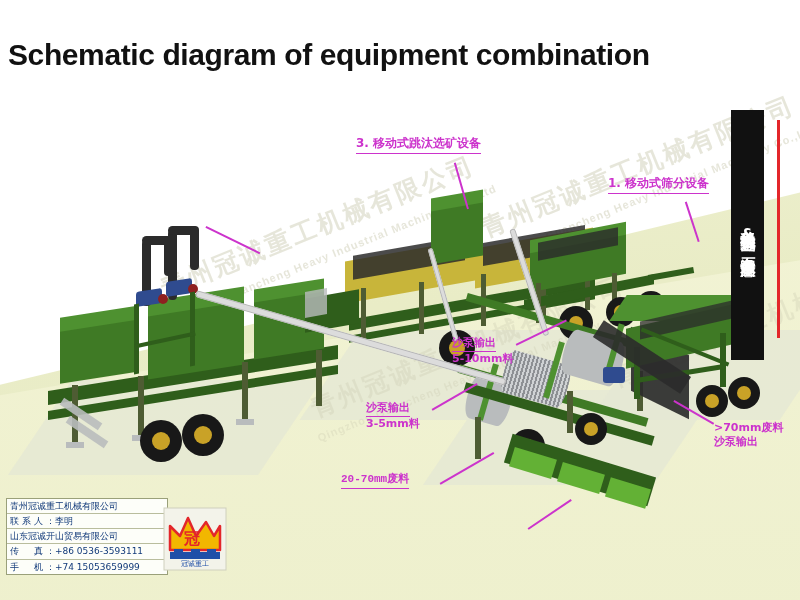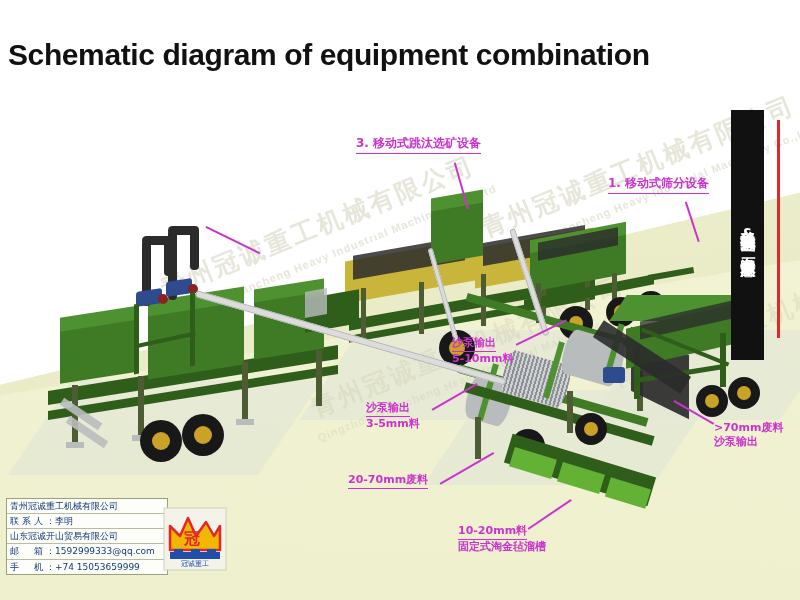--- a/index.html
+++ b/index.html
@@ -298,49 +298,45 @@
     <div>5-10mm料</div>
   </div>
   <div class="leader" style="left:516px;top:344px;width:56px;transform:rotate(-26deg);"></div>
 
   <div class="lab ann" style="left:366px;top:401px;">
     <div class="ul">沙泵输出</div>
     <div>3-5mm料</div>
   </div>
   <div class="leader" style="left:432px;top:409px;width:52px;transform:rotate(-30deg);"></div>
 
-  <div class="lab ann" style="left:348px;top:473px;">
+  <div class="lab ann" style="left:341px;top:473px;font-family:Liberation Mono, monospace;">
     <div class="ul">20-70mm废料</div>
   </div>
   <div class="leader" style="left:440px;top:483px;width:62px;transform:rotate(-30deg);"></div>
 
   <div class="lab ann" style="left:714px;top:421px;">
     <div>&gt;70mm废料</div>
     <div>沙泵输出</div>
   </div>
   <div class="leader" style="left:674px;top:400px;width:46px;transform:rotate(30deg);"></div>
 
-  <div class="lab ann" style="left:458px;top:524px;">
-    <div class="ul">10-20mm料</div>
-    <div>固定式淘金毡溜槽</div>
-  </div>
   <div class="leader" style="left:528px;top:528px;width:52px;transform:rotate(-34deg);"></div>
 
   <div id="card">
     <div class="row">
       <span>青州冠诚重工机械有限公司</span>
     </div>
     <div class="row">
       <span class="k">联系人</span><span>：李明</span>
     </div>
     <div class="row">
       <span>山东冠诚开山贸易有限公司</span>
     </div>
     <div class="row">
-      <span class="k">邮　箱</span><span>：1592999333@qq.com</span>
+      <span class="k">传　真</span><span>：+86 0536-3593111</span>
     </div>
     <div class="row">
       <span class="k">手　机</span><span>：+74 15053659999</span>
     </div>
   </div>
 
   <div id="logo">
     <svg width="66" height="66" viewBox="0 0 66 66">
       <rect x="2" y="2" width="62" height="62" fill="#f3f3ea" stroke="#cfd0bd" stroke-width="1"></rect>
       <path d="M8 44 L8 20 L18 30 L26 12 L34 30 L44 16 L52 30 L58 20 L58 44 Z" fill="#f2b700" stroke="#e3262a" stroke-width="2.5" stroke-linejoin="round"></path>

